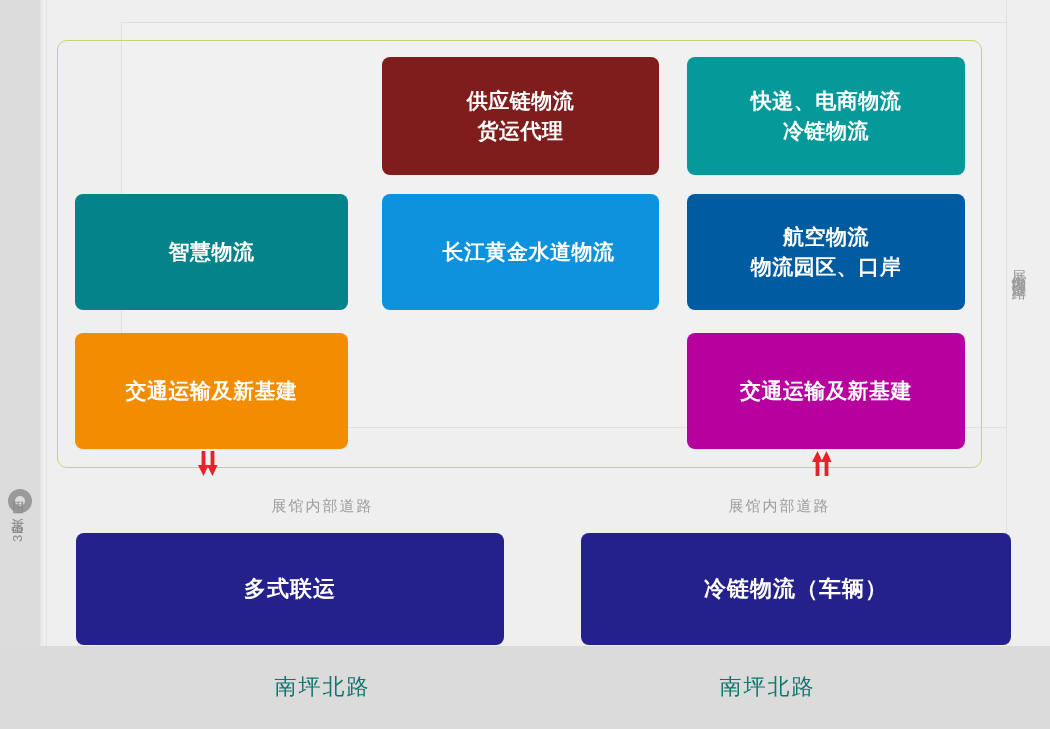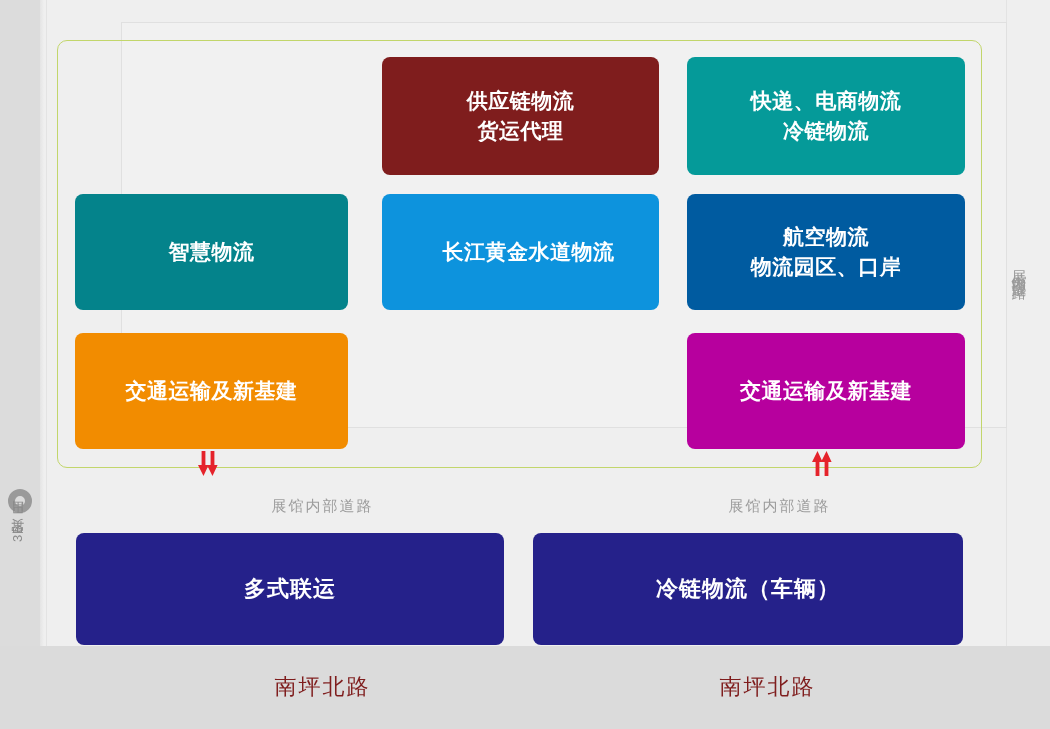--- a/index.html
+++ b/index.html
@@ -72,21 +72,21 @@
     left: 0;
     top: 646px;
     width: 1050px;
     height: 83px;
     background: #dbdbdb;
   }
   .road-band-label {
     position: absolute;
     top: 672px;
     font-size: 22px;
-    color: #7f1d1d;
+    color: #0f766e;
     letter-spacing: 2px;
     text-align: center;
     font-weight: 400;
   }
   .road-band-label.left  { left: 195px; width: 255px; }
   .road-band-label.right { left: 640px; width: 255px; }
 
   
   .right-road-label {
     position: absolute;
@@ -286,21 +286,21 @@
       </svg>
     </span>
   </div>
 
   <div class="inner-road-label left">展馆内部道路</div>
   <div class="inner-road-label right">展馆内部道路</div>
 
   <div class="vehicle-hall left" style="background: rgb(37, 33, 138);">
     <span>多式联运</span>
   </div>
-  <div class="vehicle-hall right" style="background: rgb(37, 33, 138);">
+  <div class="vehicle-hall right" style="background: rgb(37, 33, 138); margin-left: 48px;">
     <span>冷链物流（车辆）</span>
   </div>
 
   <div class="right-road-label">展馆内部道路</div>
 
   <div class="road-band"></div>
   <div class="road-band-label left">南坪北路</div>
   <div class="road-band-label right">南坪北路</div>
 
 </div>

